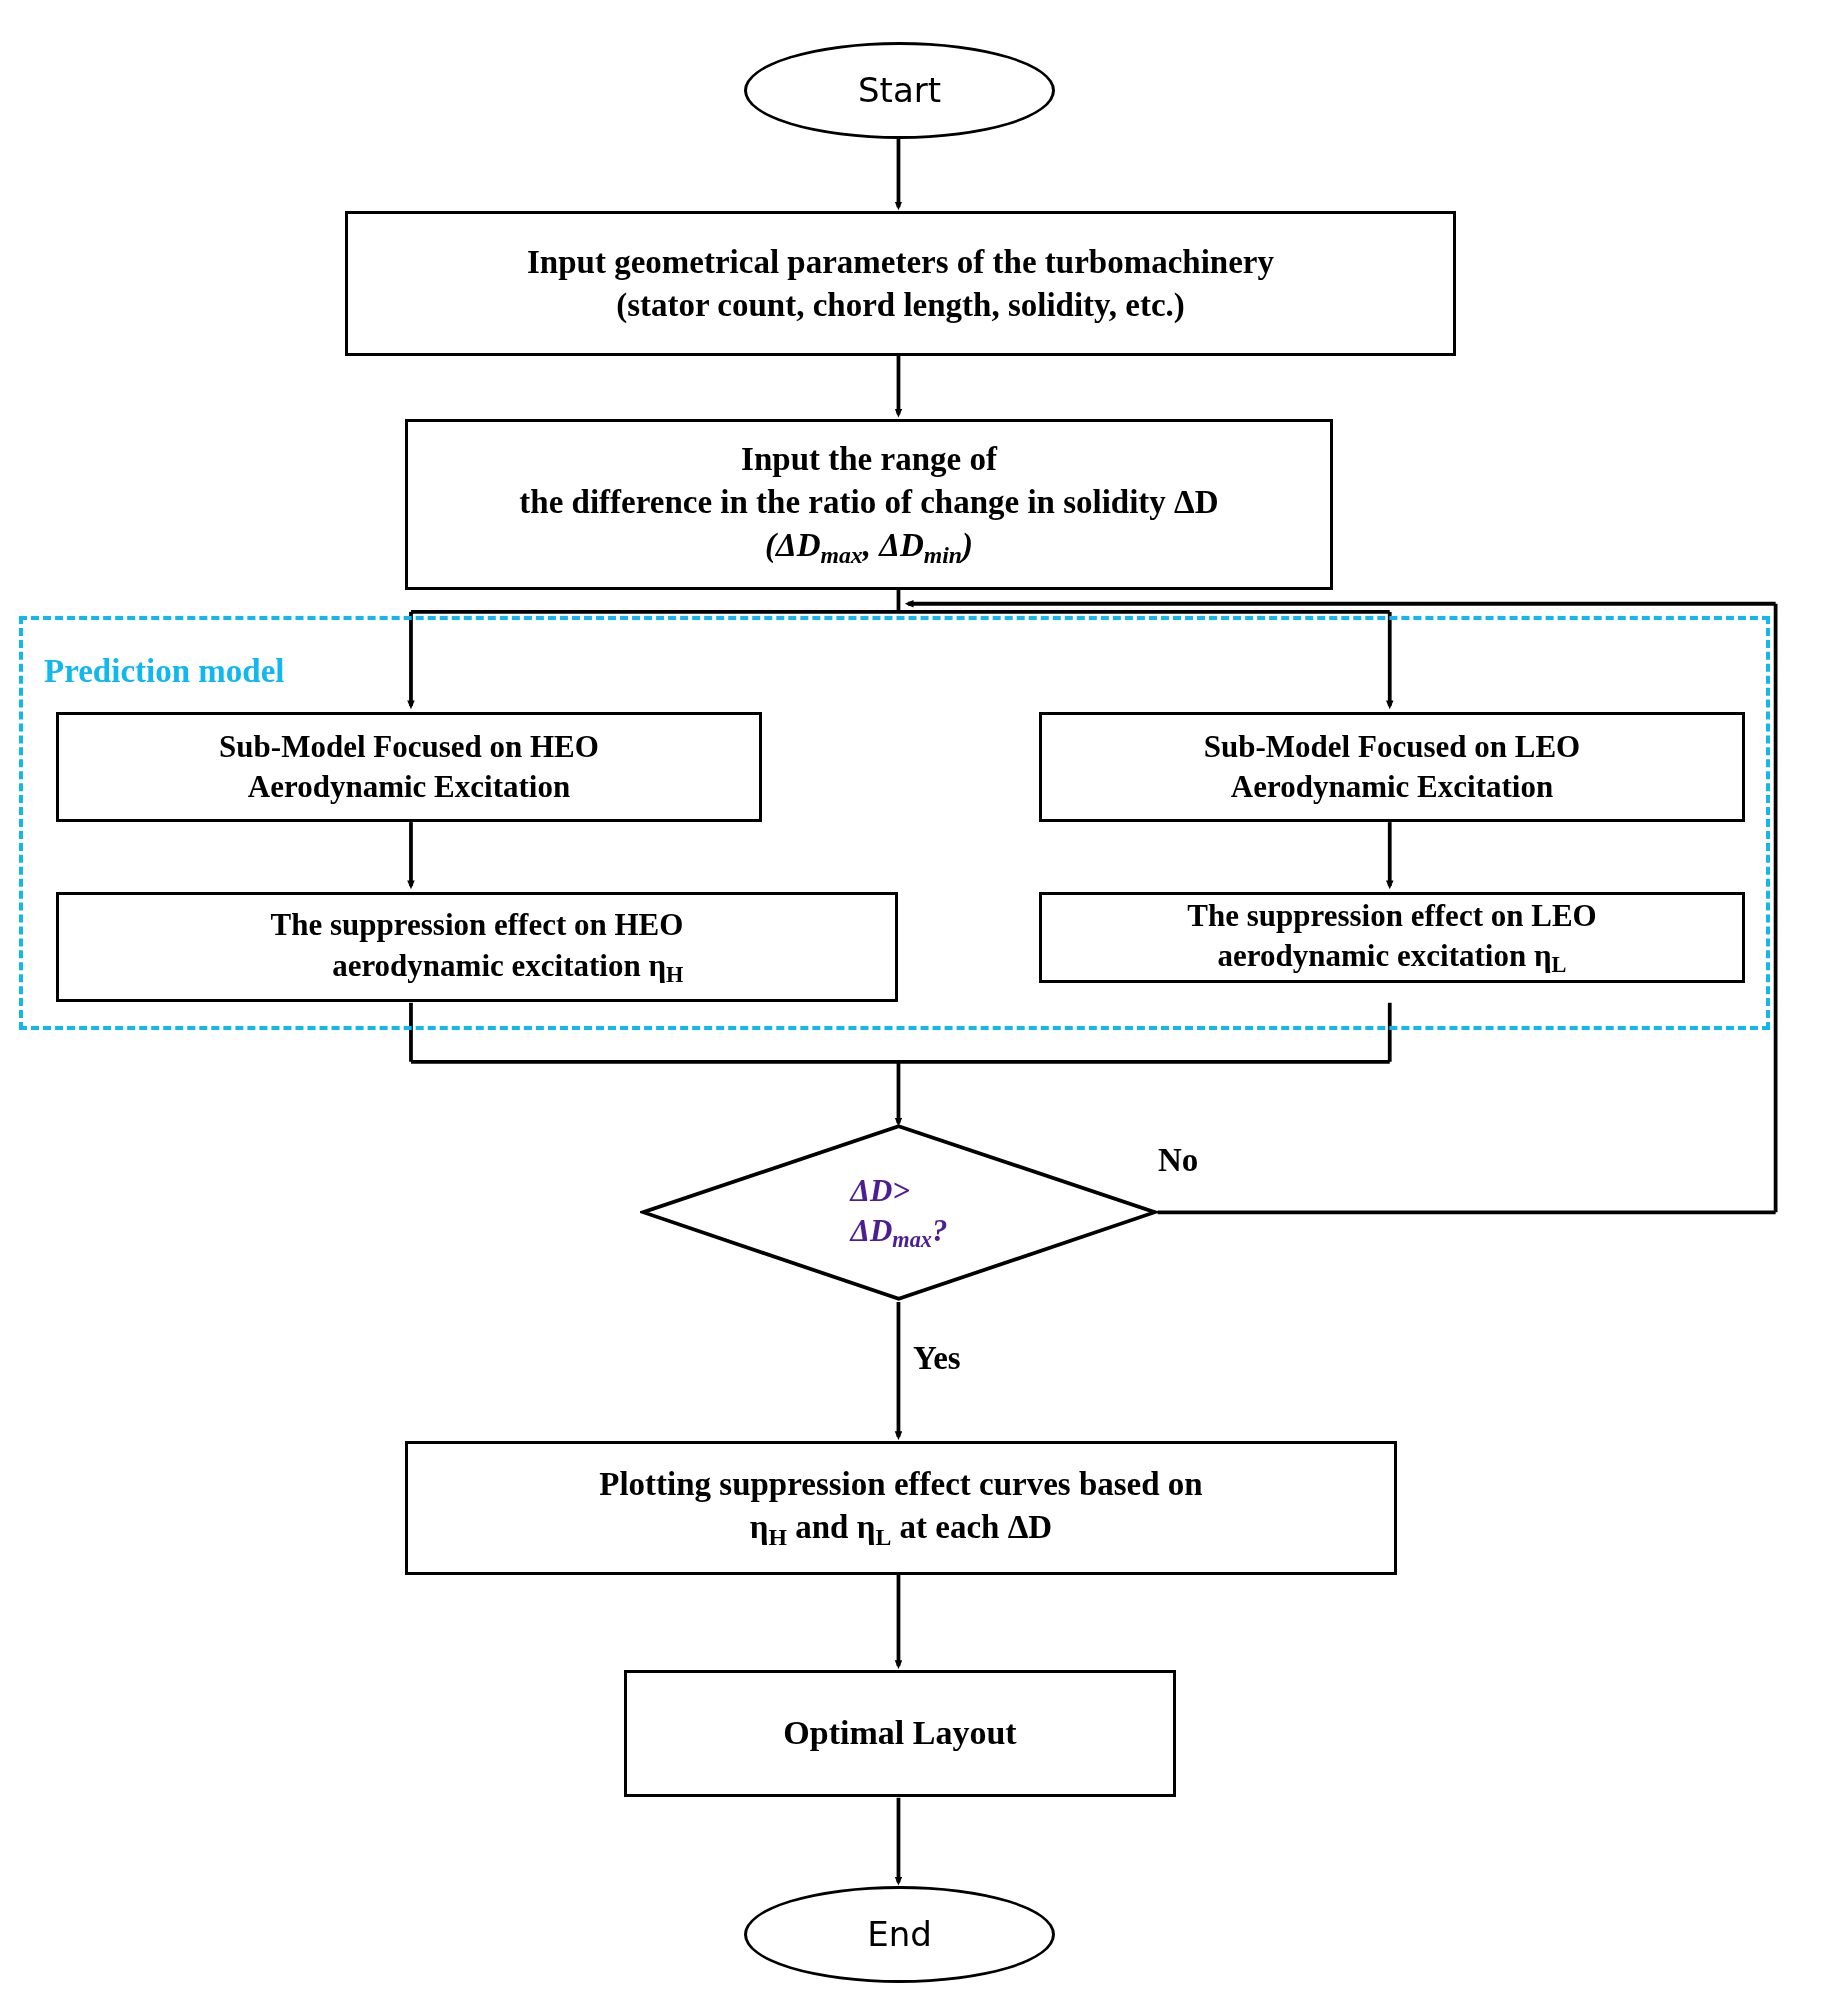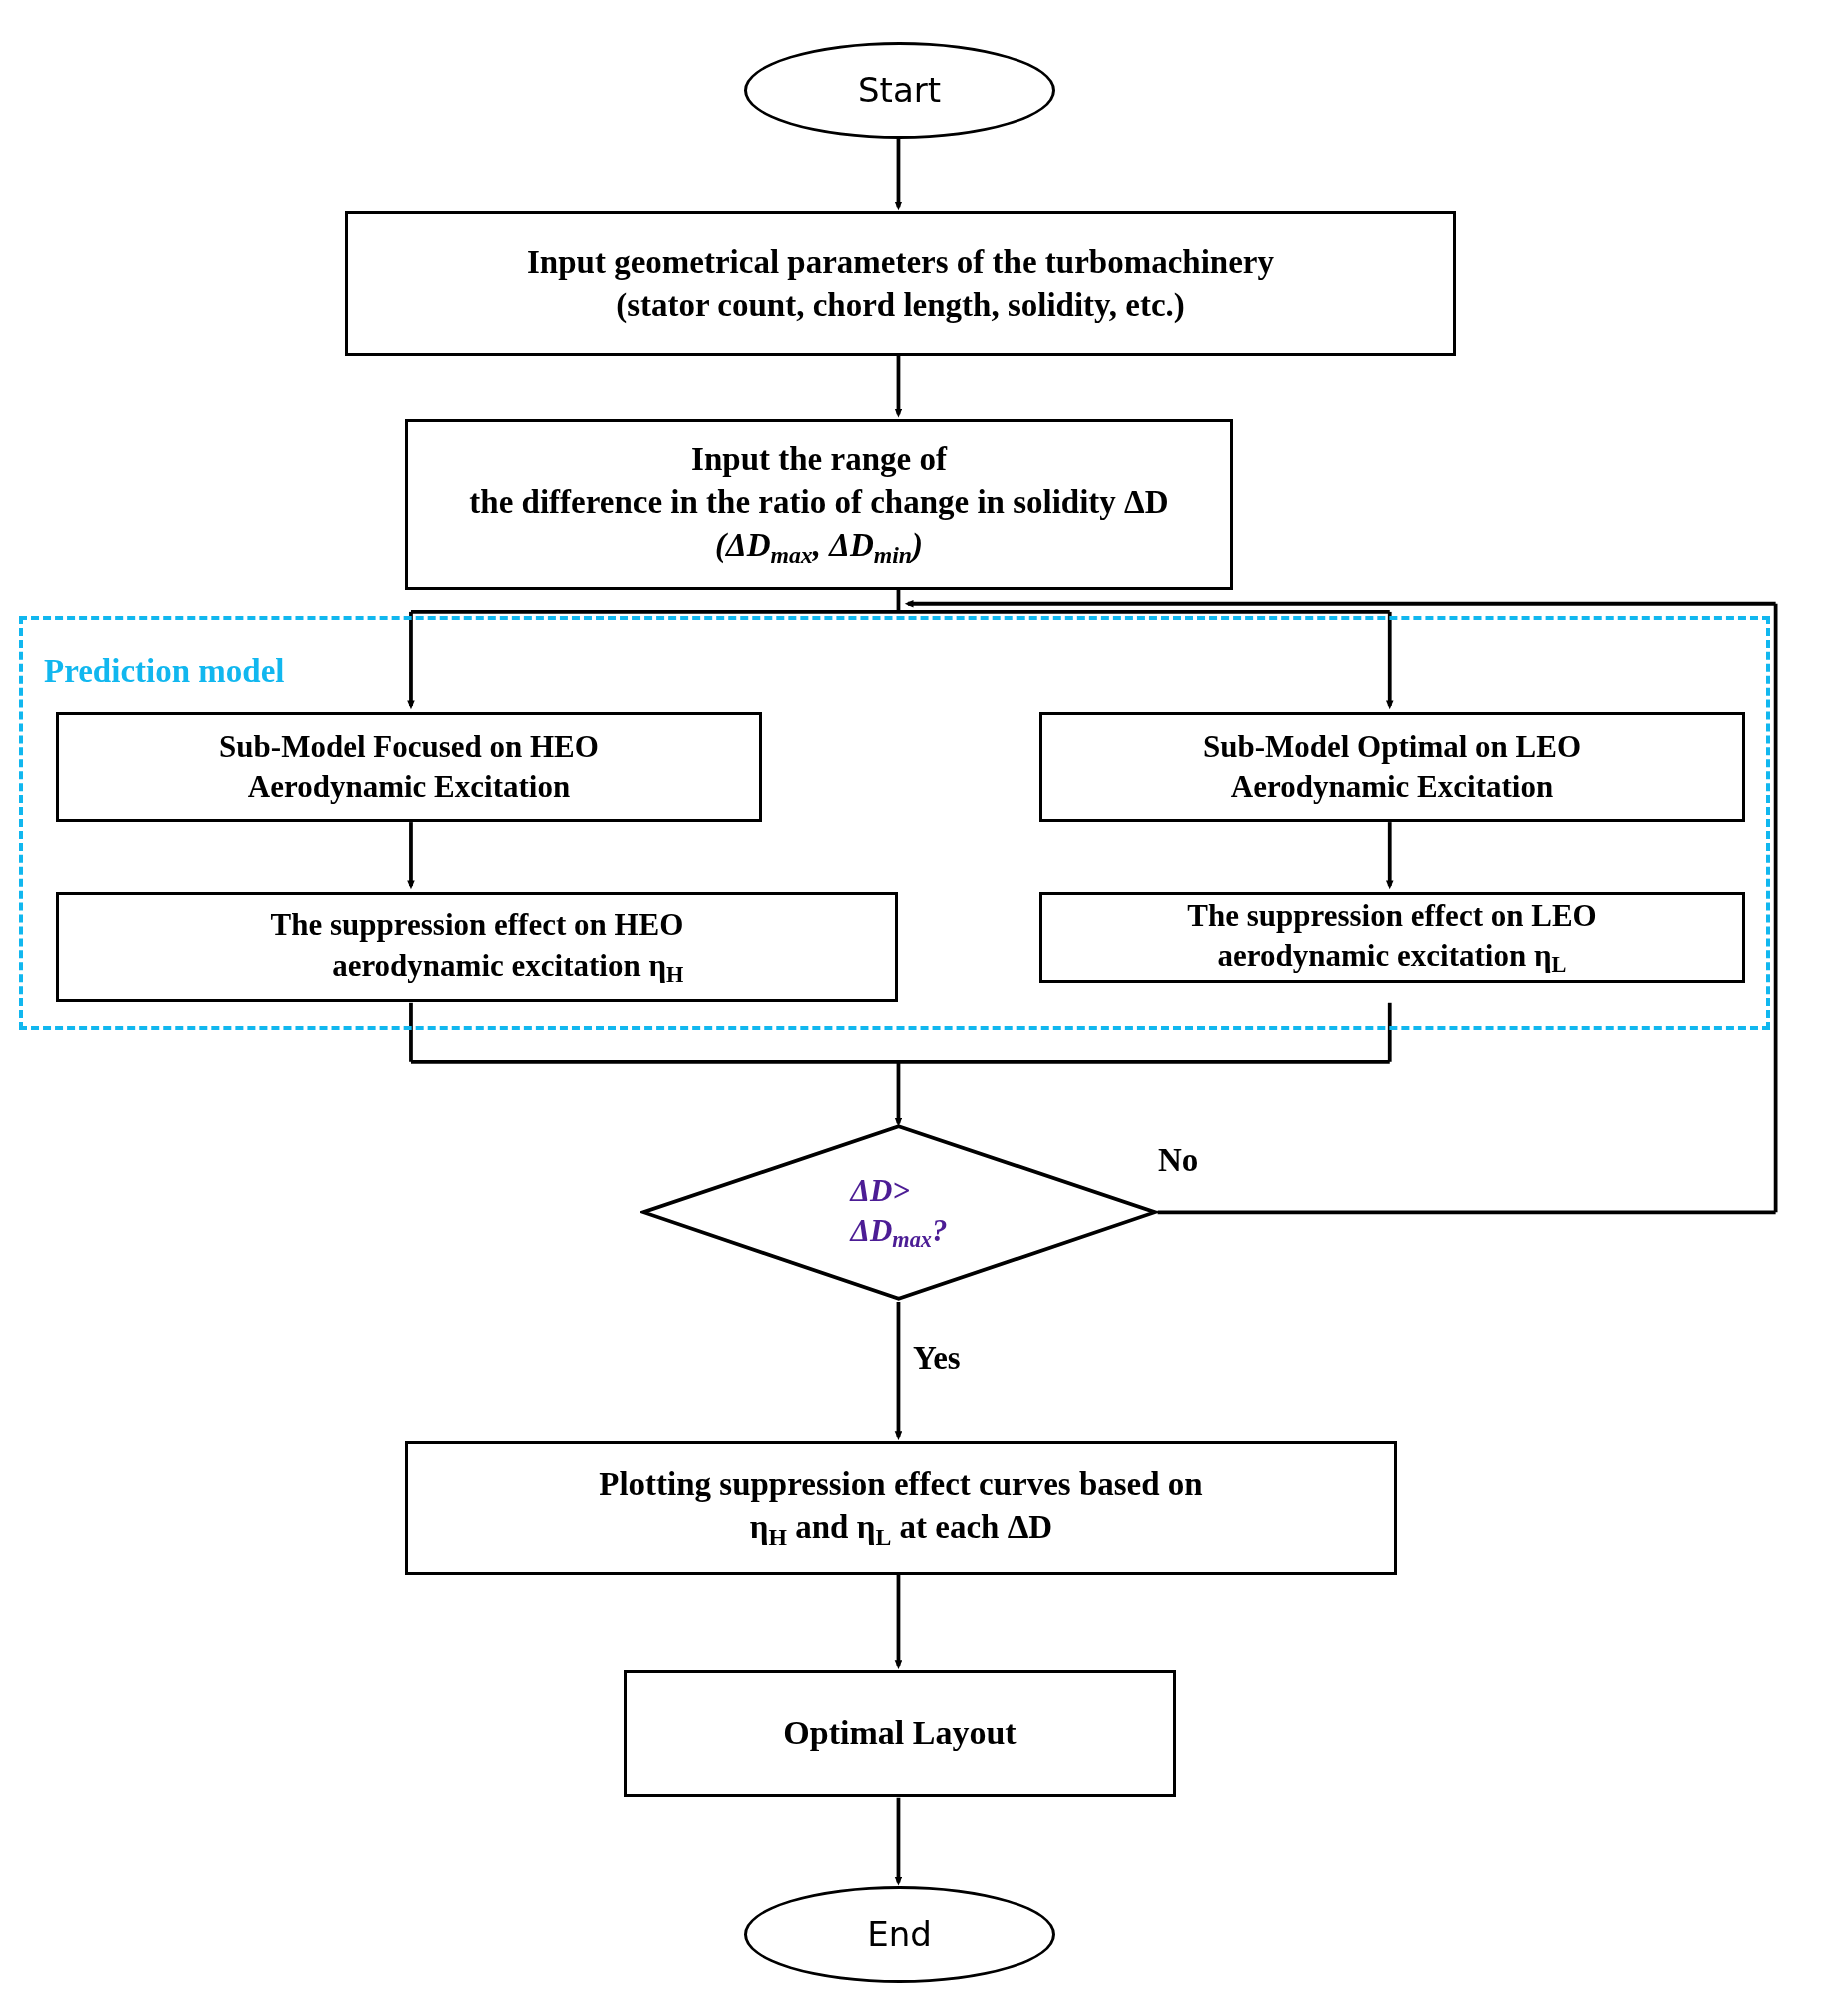--- a/index.html
+++ b/index.html
@@ -144,38 +144,38 @@
     <div class="txt" style="font-size:34px;">Start</div>
   </div>
 
   <div class="node process" style="left:345px; top:211px; width:1111px; height:145px;">
     <div class="txt" style="font-size:33px;">
       <span>Input geometrical parameters of the turbomachinery</span><br>
       <span>(stator count, chord length, solidity, etc.)</span>
     </div>
   </div>
 
-  <div class="node process" style="left:405px; top:419px; width:828px; height:171px;">
+  <div class="node process" style="left:405px; top:419px; width:928px; height:171px;">
     <div class="txt" style="font-size:33px;">
       <span>Input the range of</span><br>
       <span>the difference in the ratio of change in solidity ΔD</span><br>
       <span class="ital">(ΔD<span class="sub">max</span>, ΔD<span class="sub">min</span>)</span>
     </div>
   </div>
 
   <div class="node process" style="left:56px; top:712px; width:706px; height:110px;">
     <div class="txt" style="font-size:31px;">
       <span>Sub-Model Focused on HEO</span><br>
       <span>Aerodynamic Excitation</span>
     </div>
   </div>
 
   <div class="node process" style="left:1039px; top:712px; width:706px; height:110px;">
     <div class="txt" style="font-size:31px;">
-      <span>Sub-Model Optimal on LEO</span><br>
+      <span>Sub-Model Focused on LEO</span><br>
       <span>Aerodynamic Excitation</span>
     </div>
   </div>
 
   <div class="node process" style="left:56px; top:892px; width:842px; height:110px;text-align:right;">
     <div class="txt" style="font-size:31px;">
       <span>The suppression effect on HEO</span><br>
       <span>aerodynamic excitation η<span class="sub">H</span></span>
     </div>
   </div>

